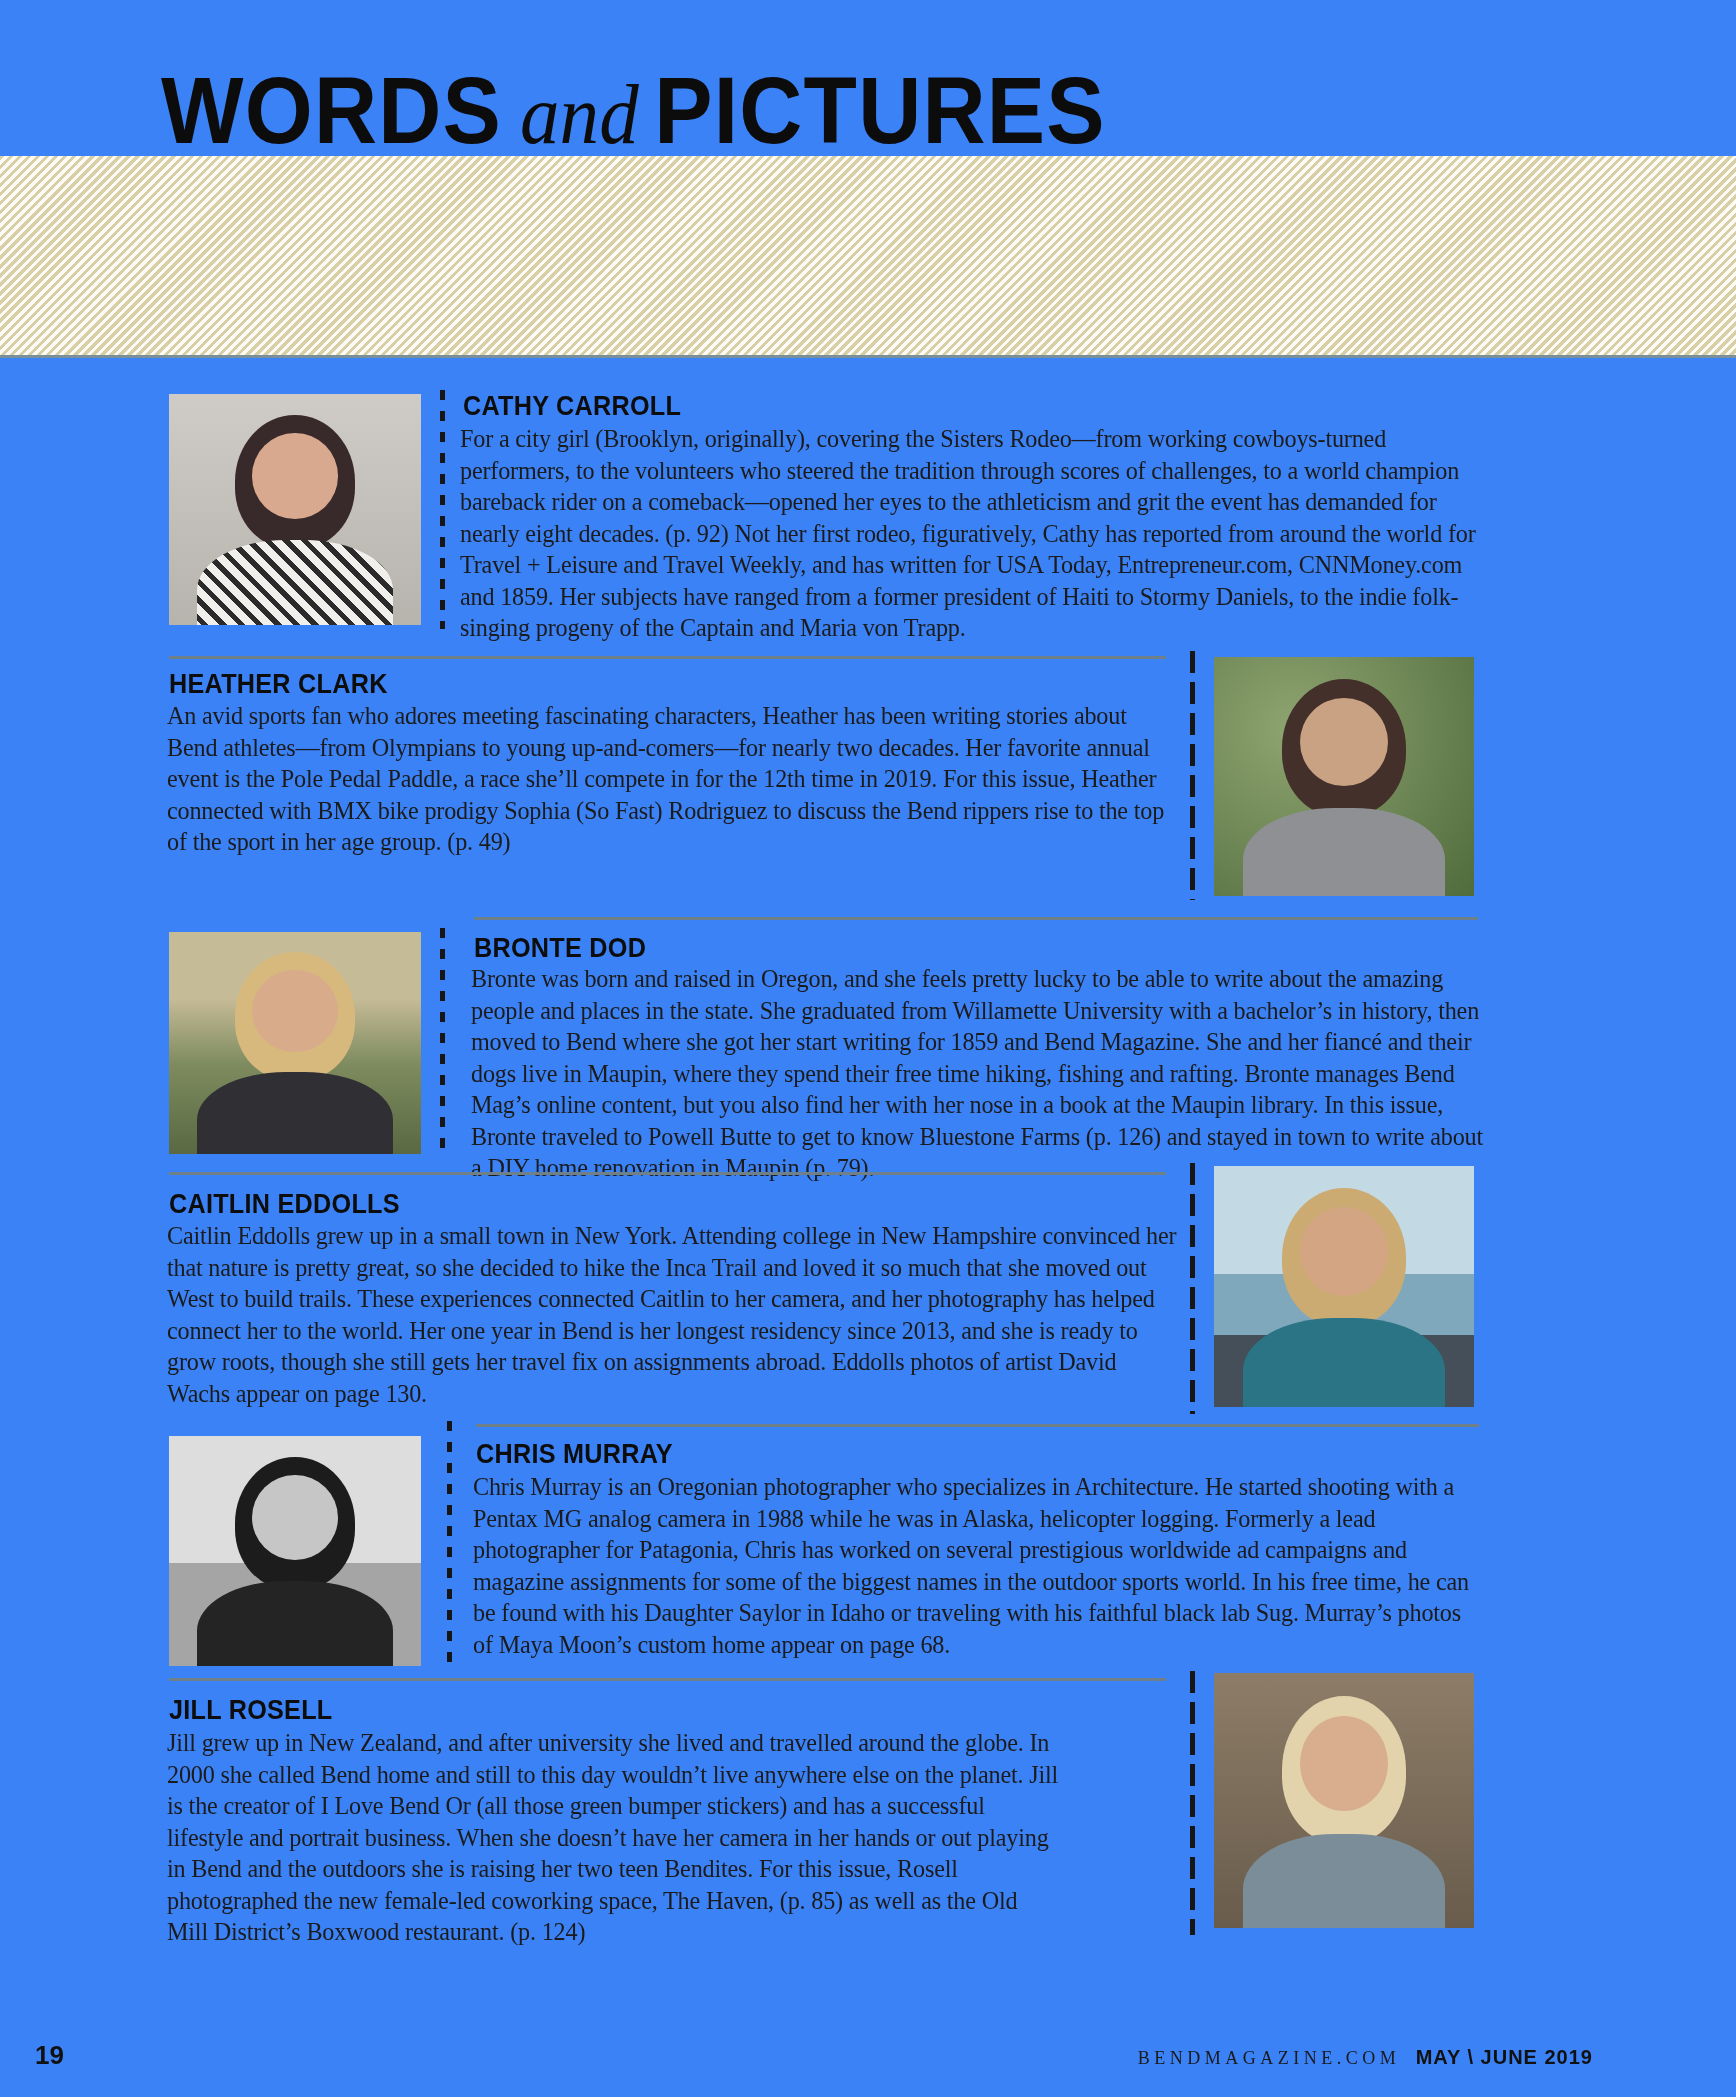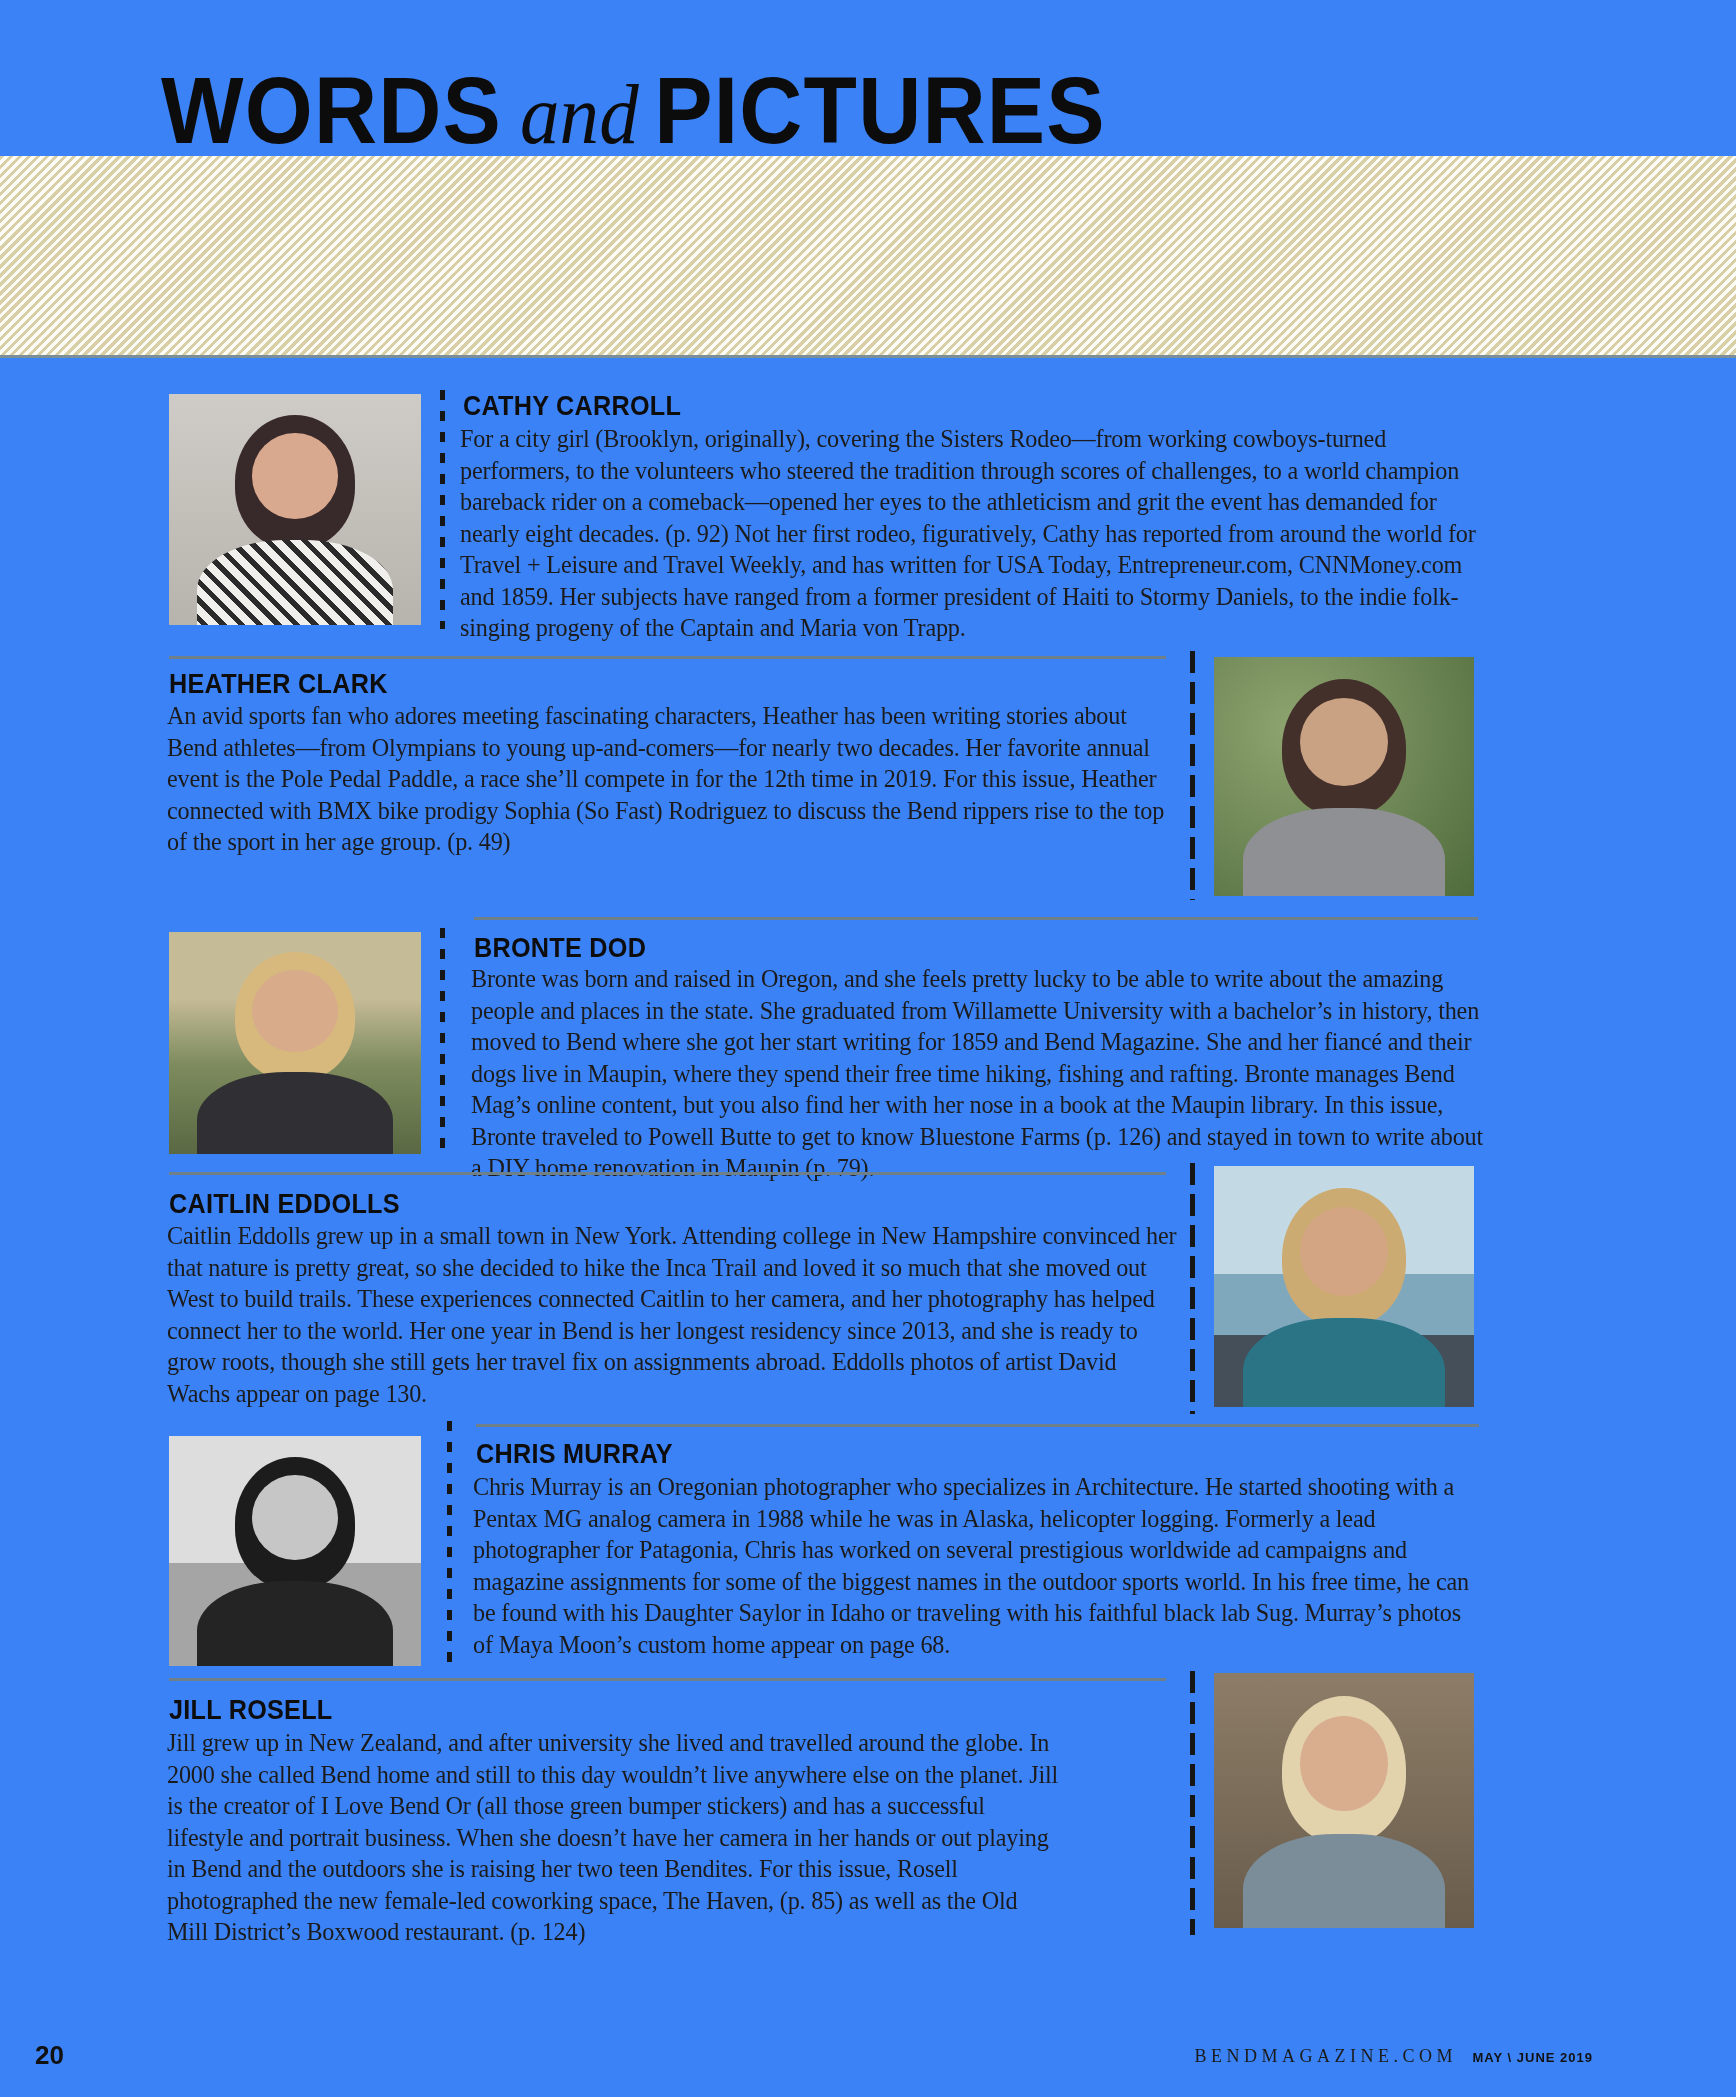--- a/index.html
+++ b/index.html
@@ -104,21 +104,21 @@
   }
   .footer-right{
     position:absolute;right:143px;top:2046px;white-space:nowrap;
   }
   .footer-right .site{
     font-family:"Liberation Serif", serif;
     font-size:18px;letter-spacing:4.5px;color:#1b1b1b;text-align:right;
   }
   .footer-right .issue{
     font-family:"Liberation Sans", sans-serif;font-weight:bold;
-    font-size:13px;letter-spacing:1px;color:#111;margin-left:15.4px;text-align:right;
+    font-size:20px;letter-spacing:1px;color:#111;margin-left:15.4px;text-align:right;
   }
 </style>
 </head>
 <body>
 
 <div id="page">
 
   <div class="title">
     <span class="w">WORDS</span><span class="conj">and</span><span class="w">PICTURES</span>
   </div>
@@ -182,19 +182,19 @@
   <div class="heading" style="left:169px;top:1696px;">JILL ROSELL</div>
   <div class="bio" style="left:167px;top:1727px;width:964px;">Jill grew up in New Zealand, and after university she lived and travelled around the globe. In 2000 she called Bend home and still to this day wouldn’t live anywhere else on the planet. Jill is the creator of I Love Bend Or (all those green bumper stickers) and has a successful lifestyle and portrait business. When she doesn’t have her camera in her hands or out playing in Bend and the outdoors she is raising her two teen Bendites. For this issue, Rosell photographed the new female-led coworking space, The Haven, (p. 85) as well as the Old Mill District’s Boxwood restaurant. (p. 124)</div>
   <div class="vline-dash" style="left:1190px;top:1671px;height:264px;"></div>
   <div class="photo ph-jill" style="left:1214px;top:1673px;width:260px;height:255px;">
     <div class="bgA"></div>
     <div class="hair"></div>
     <div class="face"></div>
     <div class="torso"></div>
   </div>
 
-  <div class="pageno">20</div>
+  <div class="pageno">19</div>
   <div class="footer-right">
     <span class="site">BENDMAGAZINE.COM</span><span class="issue">MAY \ JUNE 2019</span>
   </div>
 
 </div>
 
 
 </body></html>

